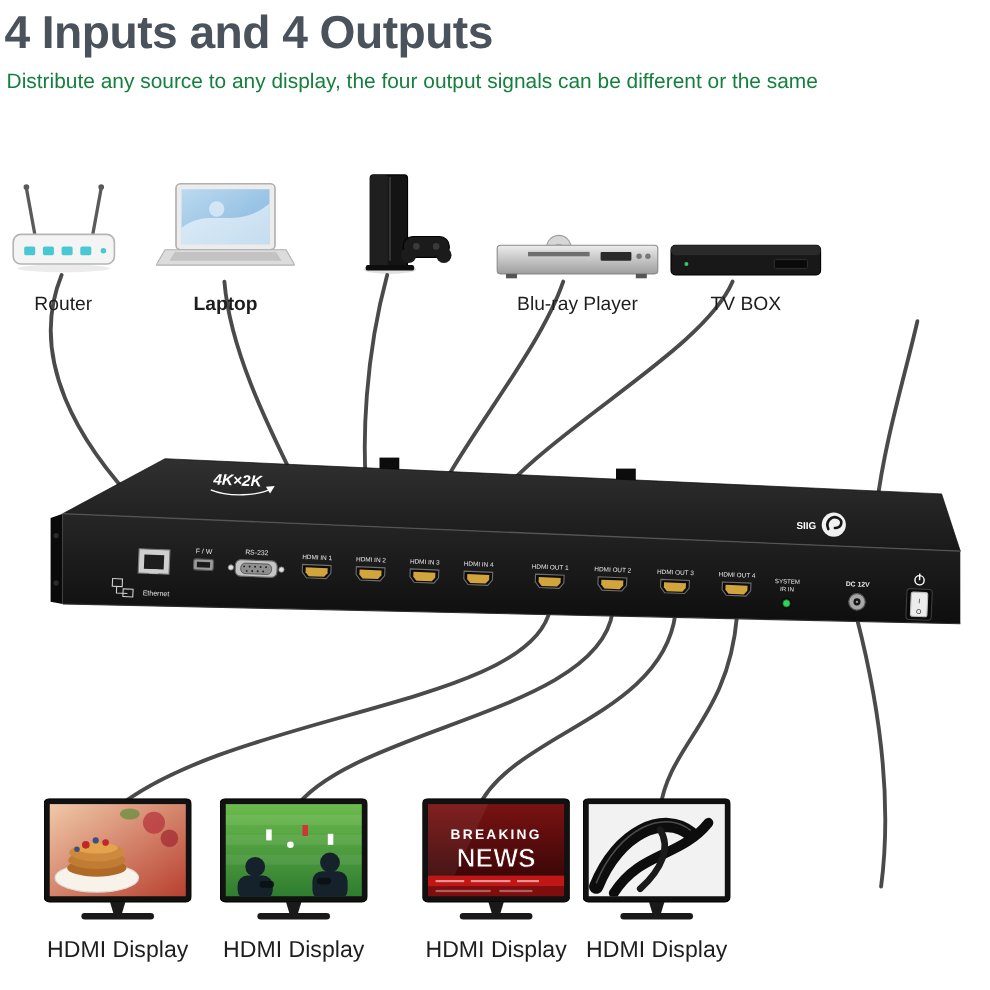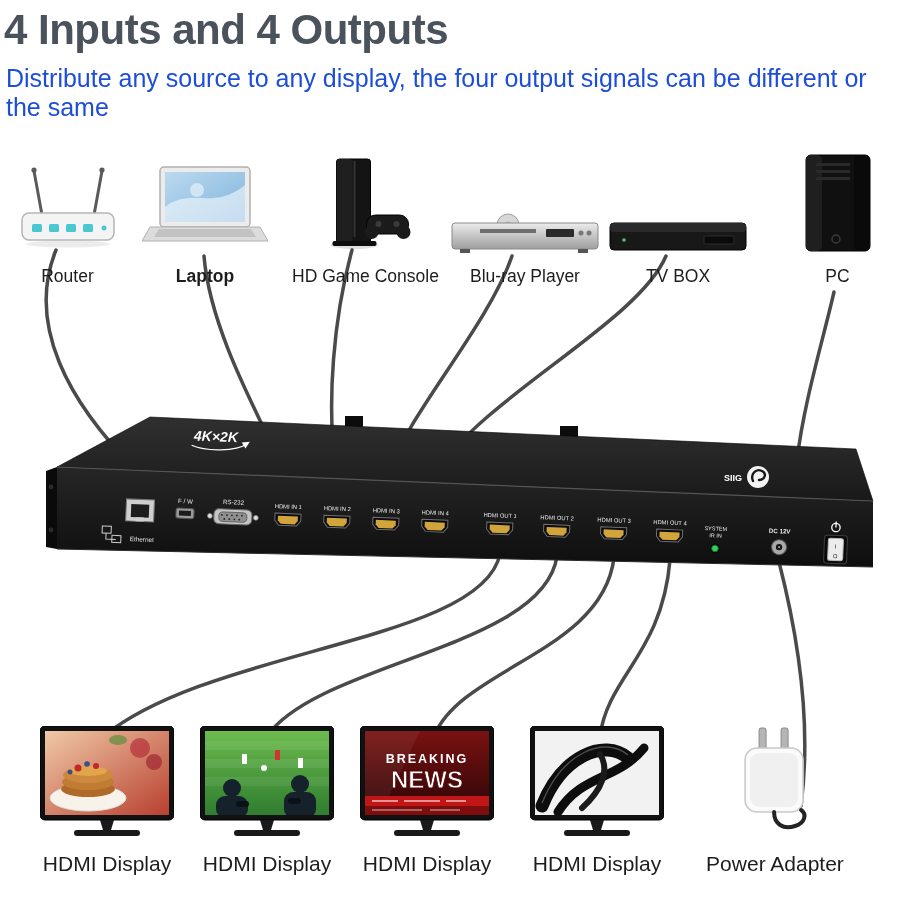--- a/index.html
+++ b/index.html
@@ -1,20 +1,20 @@
 <!DOCTYPE html>
 <html><head>
 <meta charset="utf-8">
 <style>
   html,body{margin:0;padding:0;background:#fff;}
   .page{position:relative;width:900px;height:900px;background:#ffffff;overflow:hidden;
         font-family:"Liberation Sans","DejaVu Sans",sans-serif;}
   .hdr{position:absolute;left:4px;top:6px;width:892px;}
   .hdr h1{margin:0;font-size:42px;font-weight:bold;color:#4a525c;letter-spacing:-0.5px;}
-  .hdr p{margin:10px 0 0 2px;font-size:25px;color:#1d4ed8;}
+  .hdr p{margin:10px 0 0 2px;font-size:19px;color:#15803d;}
   svg.scene{position:absolute;left:0;top:0;z-index:1;}
   .dev{position:absolute;z-index:2;height:132px;top:155px;}
   .dev .icon{position:absolute;bottom:30px;left:50%;transform:translateX(-50%);}
   .dev .lbl{position:absolute;bottom:0;left:0;right:0;text-align:center;
             font-size:17.5px;color:#1d1d1d;}
   .out{position:absolute;z-index:2;top:726px;height:150px;}
   .out .icon{position:absolute;top:0;left:50%;transform:translateX(-50%);}
   .out .lbl{position:absolute;bottom:0;left:0;right:0;text-align:center;
             font-size:21px;color:#1d1d1d;}
   .cable{fill:none;stroke:#4a4a4a;stroke-width:3.5;stroke-linecap:round;}
@@ -162,21 +162,21 @@
         <g>
           <rect x="825" y="503" width="23" height="28" rx="3" fill="#0a0a0a" stroke="#3d3d3d"></rect>
           <rect x="829" y="506" width="15" height="22" rx="2" fill="#ececec" stroke="#bbb"></rect>
           <text x="836.5" y="516" font-size="6" fill="#222" text-anchor="middle">I</text>
           <text x="836.5" y="525.5" font-size="6" fill="#222" text-anchor="middle">O</text>
         </g>
       </g>
     </g>
   </svg>
 
-  <div class="dev" style="left:0;width:115px;padding-left:20px;">
+  <div class="dev" style="left:0;width:115px;">
     <svg class="icon" width="100" height="92">
       <path d="M24,50 L16,6" stroke="#5a5a5a" stroke-width="3" stroke-linecap="round"></path>
       <circle cx="16" cy="5" r="2.6" fill="#5a5a5a"></circle>
       <path d="M76,50 L84,6" stroke="#5a5a5a" stroke-width="3" stroke-linecap="round"></path>
       <circle cx="84" cy="5" r="2.6" fill="#5a5a5a"></circle>
       <ellipse cx="50" cy="79" rx="42" ry="3.5" fill="#000" opacity="0.08"></ellipse>
       <rect x="4" y="48" width="92" height="27" rx="7" fill="#f4f4f4" stroke="#b5b5b5" stroke-width="1.5"></rect>
       <rect x="14" y="59" width="10" height="8" rx="1.5" fill="#49c8d4"></rect>
       <rect x="31" y="59" width="10" height="8" rx="1.5" fill="#49c8d4"></rect>
       <rect x="48" y="59" width="10" height="8" rx="1.5" fill="#49c8d4"></rect>
@@ -212,21 +212,20 @@
       <rect x="45" y="4" width="2" height="76" fill="#333"></rect>
       <rect x="24" y="84" width="44" height="5" rx="2" fill="#0d0d0d"></rect>
       <g>
         <rect x="58" y="58" width="42" height="19" rx="9" fill="#1b1b1b" stroke="#000"></rect>
         <circle cx="63" cy="75" r="7" fill="#1b1b1b"></circle>
         <circle cx="95" cy="75" r="7" fill="#1b1b1b"></circle>
         <circle cx="70" cy="67" r="3" fill="#3a3a3a"></circle>
         <circle cx="88" cy="67" r="3" fill="#3a3a3a"></circle>
       </g>
     </svg>
-    <div class="lbl">HD Game Console</div>
   </div>
 
   <div class="dev" style="left:608px;width:140px;">
     <svg class="icon" width="140" height="40">
       <rect x="2" y="6" width="136" height="27" rx="4" fill="#181818" stroke="#000"></rect>
       <rect x="2" y="6" width="136" height="9" rx="4" fill="#2a2a2a"></rect>
       <rect x="96" y="19" width="30" height="8" rx="1" fill="#0a0a0a" stroke="#333" stroke-width="0.8"></rect>
       <circle cx="16" cy="23" r="1.8" fill="#3dc95f"></circle>
     </svg>
     <div class="lbl">TV BOX</div>
@@ -246,32 +245,20 @@
       <rect x="30" y="20" width="56" height="4" fill="#6f6f6f"></rect>
       <rect x="96" y="20" width="28" height="8" rx="1" fill="#2a2a2a"></rect>
       <circle cx="131" cy="24" r="2.5" fill="#777"></circle>
       <circle cx="139" cy="24" r="2.5" fill="#777"></circle>
       <rect x="10" y="40" width="10" height="4" fill="#555"></rect>
       <rect x="128" y="40" width="10" height="4" fill="#555"></rect>
     </svg>
     <div class="lbl">Blu-ray Player</div>
   </div>
 
-  <div class="dev" style="left:790px;width:95px;">
-    <svg class="icon" width="80" height="104">
-      <rect x="8" y="2" width="64" height="96" rx="5" fill="#101010" stroke="#000"></rect>
-      <rect x="8" y="2" width="16" height="96" rx="5" fill="#1f1f1f"></rect>
-      <rect x="56" y="2" width="16" height="96" rx="5" fill="#0a0a0a"></rect>
-      <rect x="18" y="10" width="34" height="3" fill="#2a2a2a"></rect>
-      <rect x="18" y="17" width="34" height="3" fill="#2a2a2a"></rect>
-      <rect x="18" y="24" width="34" height="3" fill="#2a2a2a"></rect>
-      <circle cx="38" cy="86" r="4" fill="none" stroke="#3a3a3a" stroke-width="1.5"></circle>
-    </svg>
-    <div class="lbl">PC</div>
-  </div>
 
   <div class="out" style="left:40px;width:134px;">
     <svg class="icon" width="134" height="122">
       <defs>
         <linearGradient id="foodBg" x1="0" y1="0" x2="1" y2="1">
           <stop offset="0" stop-color="#f0c9a8"></stop>
             <stop offset="1" stop-color="#b8402f"></stop>
         </linearGradient>
         <clipPath id="clipS1">
             <rect x="5" y="5" width="124" height="84"></rect>
@@ -326,21 +313,21 @@
         <circle cx="100" cy="58" r="9" fill="#16222b"></circle>
         <rect x="84" y="66" width="32" height="26" rx="9" fill="#16222b"></rect>
         <rect x="88" y="72" width="13" height="6" rx="3" fill="#0a1218"></rect>
       </g>
       <polygon points="60,94 74,94 71,104 63,104" fill="#191919"></polygon>
       <rect x="34" y="104" width="66" height="6" rx="3" fill="#191919"></rect>
     </svg>
     <div class="lbl">HDMI Display</div>
   </div>
 
-  <div class="out" style="left:360px;width:134px;">
+  <div class="out" style="left:384px;width:134px;">
     <svg class="icon" width="134" height="122">
       <defs>
         <linearGradient id="newsGrad" x1="0" y1="0" x2="0" y2="1">
           <stop offset="0" stop-color="#7a1212"></stop>
             <stop offset="1" stop-color="#2b0405"></stop>
         </linearGradient>
         <clipPath id="clipS3">
             <rect x="5" y="5" width="124" height="84"></rect>
           </clipPath>
       </defs>
@@ -378,24 +365,14 @@
         <path d="M 28 86 C 52 48, 88 54, 114 22" stroke="#0d0d0d" stroke-width="9" fill="none" stroke-linecap="round"></path>
         <path d="M 52 82 C 72 64, 80 44, 70 28" stroke="#1a1a1a" stroke-width="6" fill="none" stroke-linecap="round"></path>
         <path d="M 12 77 C 32 27, 74 9, 98 29" stroke="#777" stroke-width="1.4" fill="none" opacity="0.6"></path>
       </g>
       <polygon points="60,94 74,94 71,104 63,104" fill="#191919"></polygon>
       <rect x="34" y="104" width="66" height="6" rx="3" fill="#191919"></rect>
     </svg>
     <div class="lbl">HDMI Display</div>
   </div>
 
-  <div class="out" style="left:700px;width:150px;">
-    <svg class="icon" width="96" height="116" style="left:50%;transform:translateX(-52%);">
-      <rect x="34" y="2" width="7" height="22" rx="2" fill="#b5b5b5" stroke="#8a8a8a"></rect>
-      <rect x="56" y="2" width="7" height="22" rx="2" fill="#b5b5b5" stroke="#8a8a8a"></rect>
-      <rect x="20" y="22" width="58" height="64" rx="12" fill="#fbfbfb" stroke="#c9c9c9" stroke-width="1.6"></rect>
-      <rect x="25" y="27" width="48" height="54" rx="9" fill="#f0f0f0"></rect>
-      <path d="M 49 86 C 49 98, 58 104, 70 100 C 80 97, 82 88, 76 84" stroke="#242424" stroke-width="4" fill="none" stroke-linecap="round"></path>
-    </svg>
-    <div class="lbl">Power Adapter</div>
-  </div>
 
 </div>
 
 </body></html>

